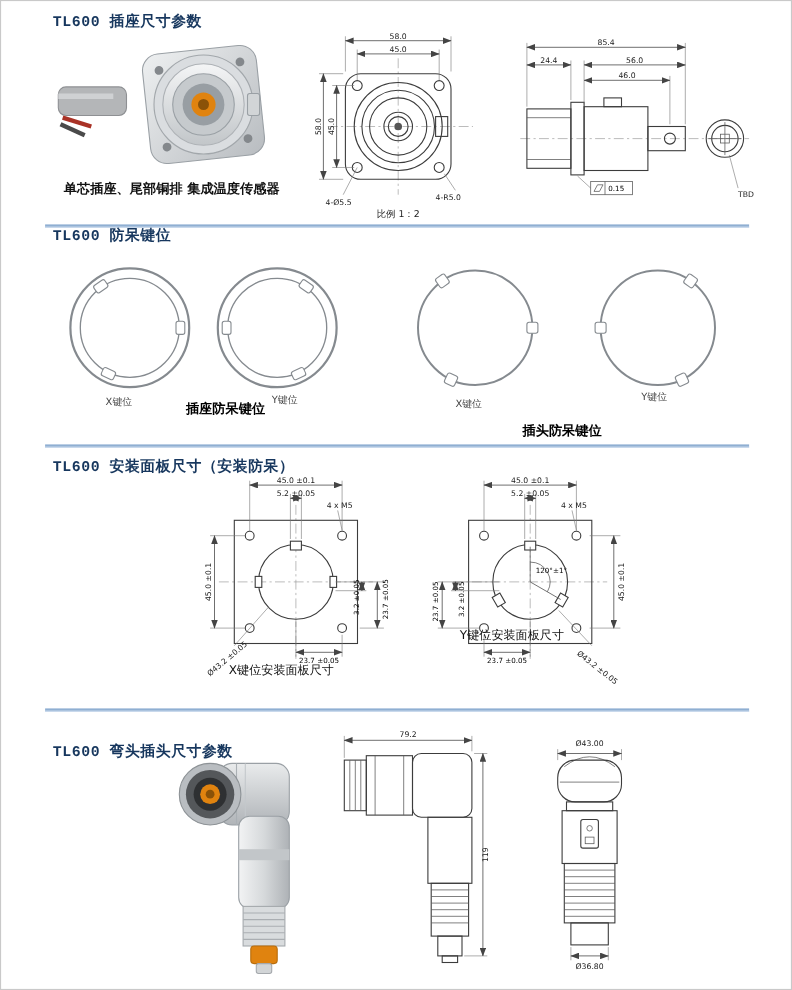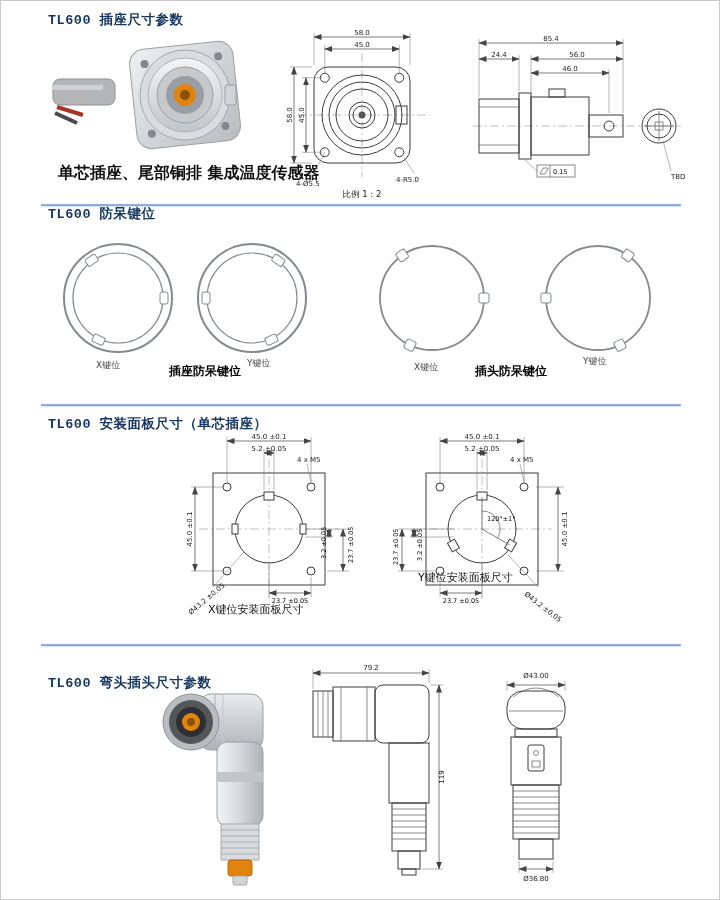--- a/index.html
+++ b/index.html
@@ -9,21 +9,21 @@
   .sec-title{position:absolute;margin:0;font-family:Liberation Mono, monospace;
         font-weight:bold;font-size:13.5px;color:#17375e;letter-spacing:.5px;white-space:nowrap;}
   #t1{left:47px;top:10px}
   #t2{left:47px;top:204px}
   #t3{left:47px;top:414px}
   #t4{left:47px;top:673px}
   .divider{position:absolute;left:40px;width:640px;height:2px;background:#8fafd2;
         border-bottom:1.5px solid #d5e2f1;}
   #d1{top:203px}#d2{top:403px}#d3{top:643px}
   .abs{position:absolute;}
-  .caption1{position:absolute;left:57px;top:162px;font-size:16px;font-weight:bold;color:#111;white-space:nowrap;}
+  .caption1{position:absolute;left:57px;top:162px;font-size:12px;font-weight:bold;color:#111;white-space:nowrap;}
   .lbl{position:absolute;white-space:nowrap;color:#444;font-size:9px;}
   .lbl-big{position:absolute;white-space:nowrap;color:#000;font-size:12px;font-weight:bold;font-family:Liberation Serif, serif;}
   .cap3{position:absolute;font-size:11px;color:#111;white-space:nowrap;}
   
   svg{overflow:visible}
   .outline{stroke:#3c3c3c;stroke-width:1;fill:none;}
   .thin{stroke:#5a5a5a;stroke-width:.7;fill:none;}
   .cl{stroke:#999;stroke-width:.6;fill:none;stroke-dasharray:9 3 2 3;}
   .ext{stroke:#777;stroke-width:.55;fill:none;}
   .dim{stroke:#444;stroke-width:.7;fill:none;}
@@ -243,28 +243,28 @@
         <g transform="rotate(270 59 59)">
             <rect x="54" y="2" width="10" height="10" rx="2"></rect>
           </g>
       </g>
     </svg>
 
     <div class="lbl" style="left:95px;top:358px">X键位</div>
     <div class="lbl-big" style="left:168px;top:362px">插座防呆键位</div>
     <div class="lbl" style="left:246px;top:356px">Y键位</div>
     <div class="lbl" style="left:413px;top:360px">X键位</div>
-    <div class="lbl-big" style="left:474px;top:362px">插头防呆键位</div>
+    <div class="lbl-big" style="left:474px;top:382px">插头防呆键位</div>
     <div class="lbl" style="left:582px;top:354px">Y键位</div>
   </section>
 
   <div class="divider" id="d2"></div>
 
   <section>
-    <h2 class="sec-title" id="t3">TL600  安装面板尺寸（单芯插座）</h2>
+    <h2 class="sec-title" id="t3">TL600  安装面板尺寸（安装防呆）</h2>
 
     <svg class="abs" style="left:180px;top:430px" width="185" height="192" viewBox="0 0 185 192">
       <defs>
         <marker id="aX" viewBox="0 0 8 6" markerWidth="8" markerHeight="6" refX="7.5" refY="3" orient="auto-start-reverse" markerUnits="userSpaceOnUse">
           <path d="M0 0 L8 3 L0 6 Z" fill="#444"></path>
           </marker>
       </defs>
       <g class="cl">
         <line x1="18" y1="98" x2="158" y2="98"></line>
           <line x1="88" y1="28" x2="88" y2="168"></line>

